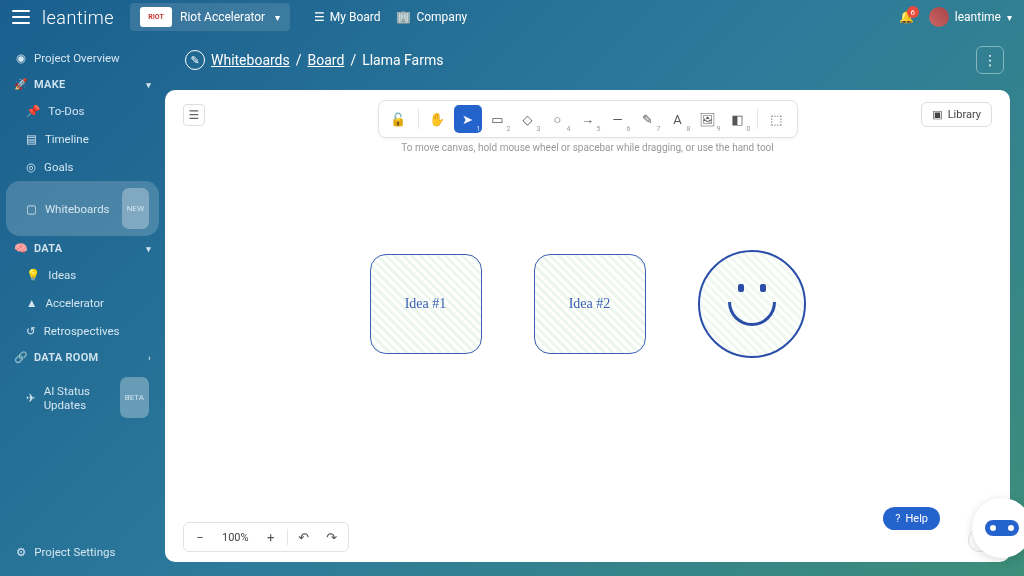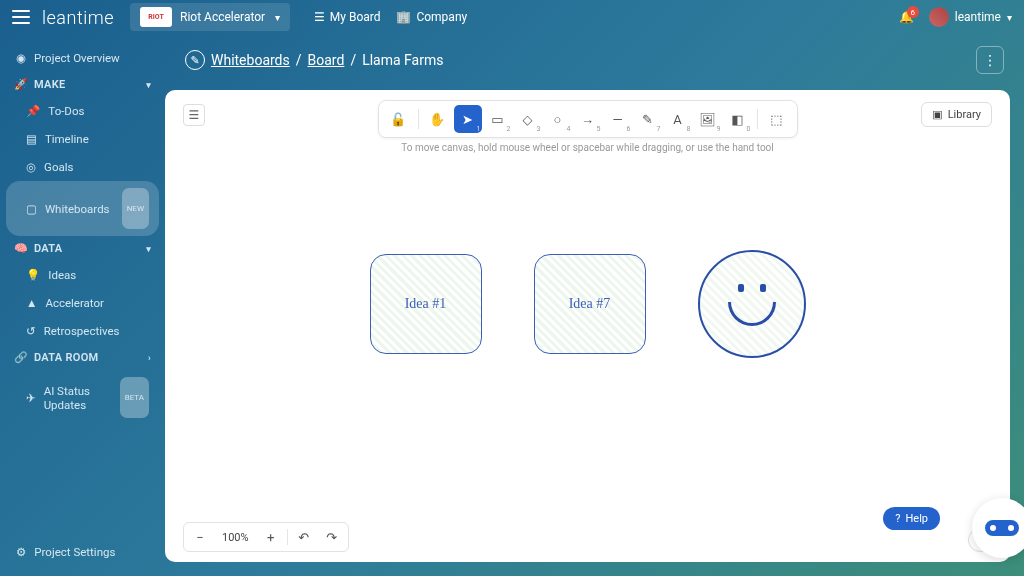--- a/index.html
+++ b/index.html
@@ -244,21 +244,21 @@
         <span>Library</span>
       </div>
 
       <div class="hint">To move canvas, hold mouse wheel or spacebar while dragging, or use the hand tool</div>
 
       <div class="shapes">
         <div class="shape-rect">
           <span>Idea #1</span>
         </div>
         <div class="shape-rect">
-          <span>Idea #7</span>
+          <span>Idea #2</span>
         </div>
         <div class="shape-circle">
           <div class="eye l"></div>
           <div class="eye r"></div>
           <div class="smile"></div>
         </div>
       </div>
 
       <div class="footer-bar">
         <div class="fbtn">

